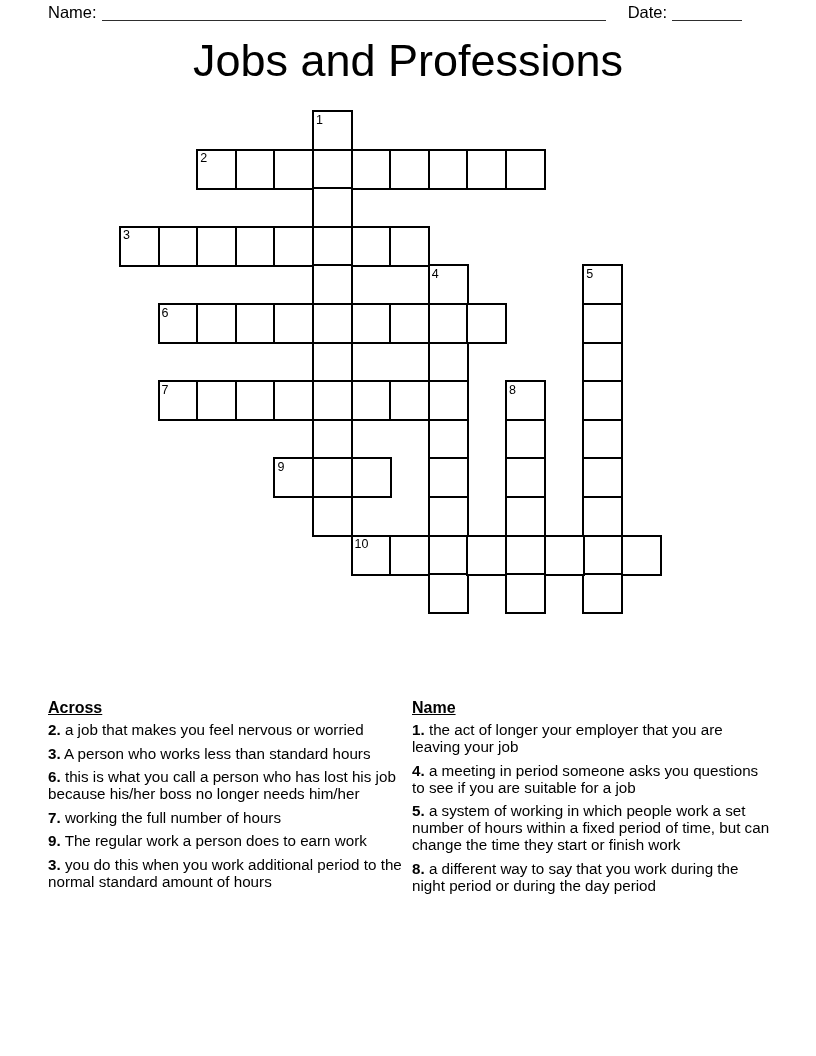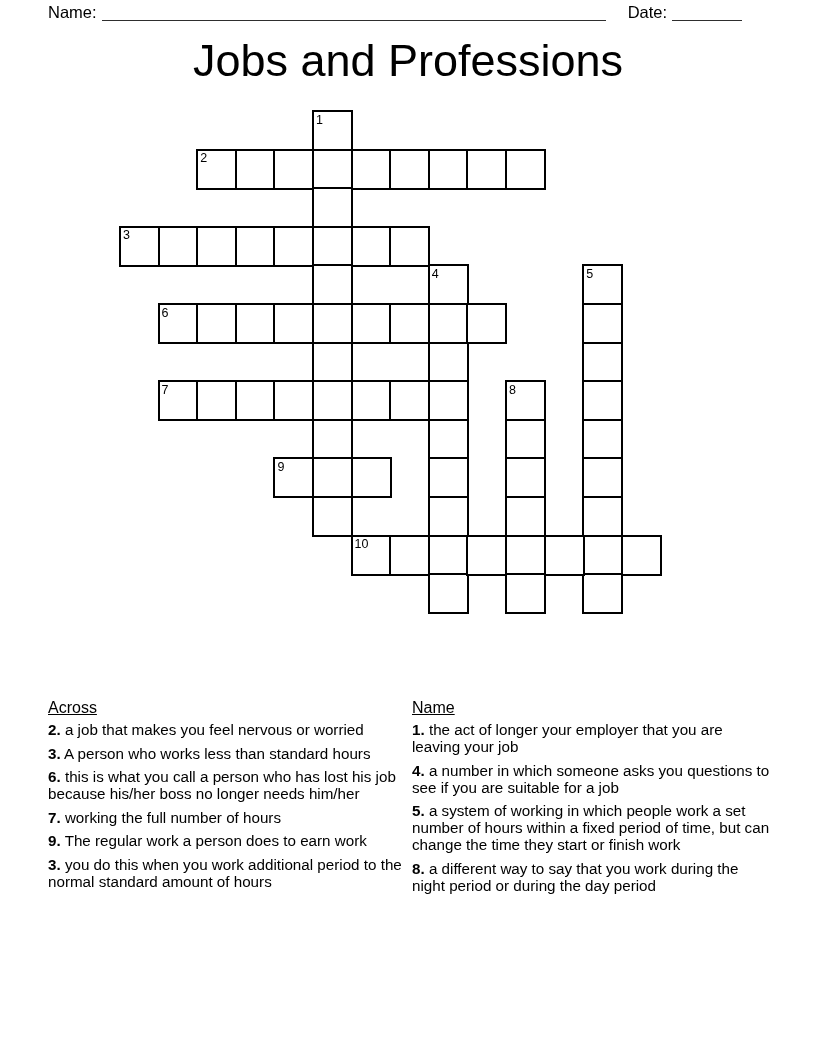--- a/index.html
+++ b/index.html
@@ -64,21 +64,21 @@
   
   .clues-col {
     position: absolute;
     top: 699px;
     font-size: 15.2px;
     line-height: 17px;
   }
   .clues-across { left: 48px;  width: 362px; }
   .clues-down   { left: 412px; width: 360px; }
   .clue-heading {
-    font-weight: normal;
+    font-weight: bold;
     text-decoration: underline;
     font-size: 16px;
     margin: 0 0 5px 0;
   }
   .clue { margin: 0 0 6.5px 0; }
   .clue .clue-num { font-weight: bold; }
 </style>
 </head>
 <body>
 
@@ -190,16 +190,16 @@
   <p class="clue"><b class="clue-num">3.</b> <span>A person who works less than standard hours</span></p>
   <p class="clue"><b class="clue-num">6.</b> <span>this is what you call a person who has lost his job because his/her boss no longer needs him/her</span></p>
   <p class="clue"><b class="clue-num">7.</b> <span>working the full number of hours</span></p>
   <p class="clue"><b class="clue-num">9.</b> <span>The regular work a person does to earn work</span></p>
   <p class="clue"><b class="clue-num">3.</b> <span>you do this when you work additional period to the normal standard amount of hours</span></p>
 </div>
 
 <div class="clues-col clues-down">
   <p class="clue-heading">Name</p>
   <p class="clue"><b class="clue-num">1.</b> <span>the act of longer your employer that you are leaving your job</span></p>
-  <p class="clue"><b class="clue-num">4.</b> <span>a number in which someone asks you questions to see if you are suitable for a job</span></p>
+  <p class="clue"><b class="clue-num">4.</b> <span>a meeting in period someone asks you questions to see if you are suitable for a job</span></p>
   <p class="clue"><b class="clue-num">5.</b> <span>a system of working in which people work a set number of hours within a fixed period of time, but can change the time they start or finish work</span></p>
   <p class="clue"><b class="clue-num">8.</b> <span>a different way to say that you work during the night period or during the day period</span></p>
 </div>
 
 </body></html>

